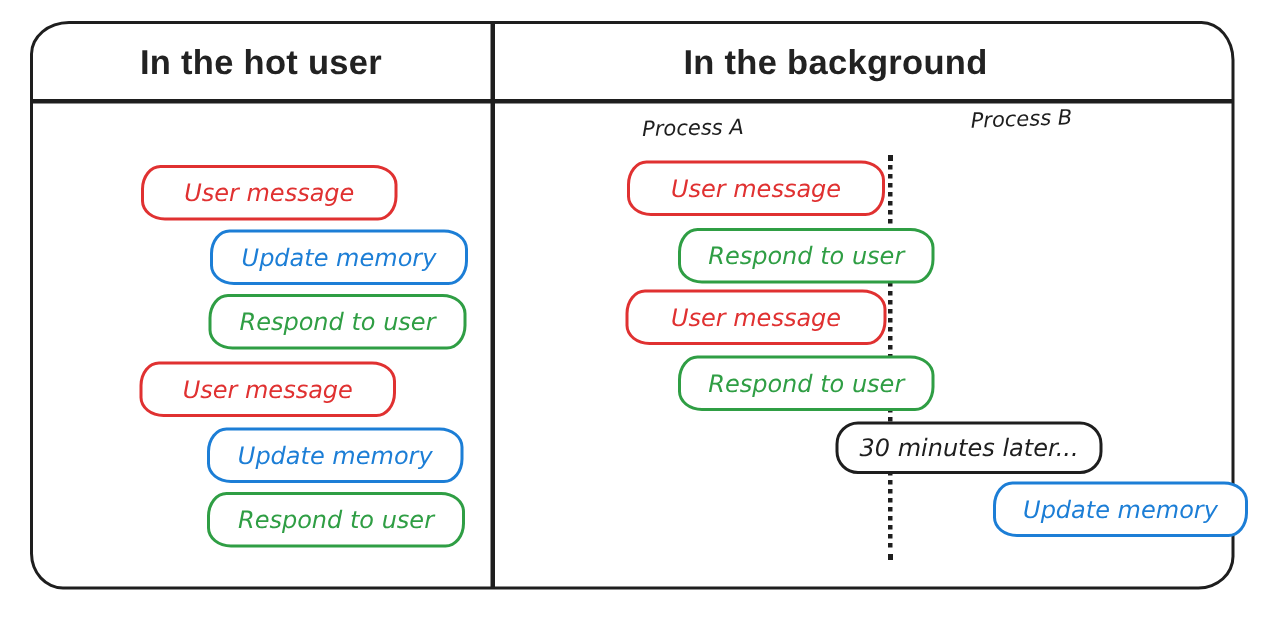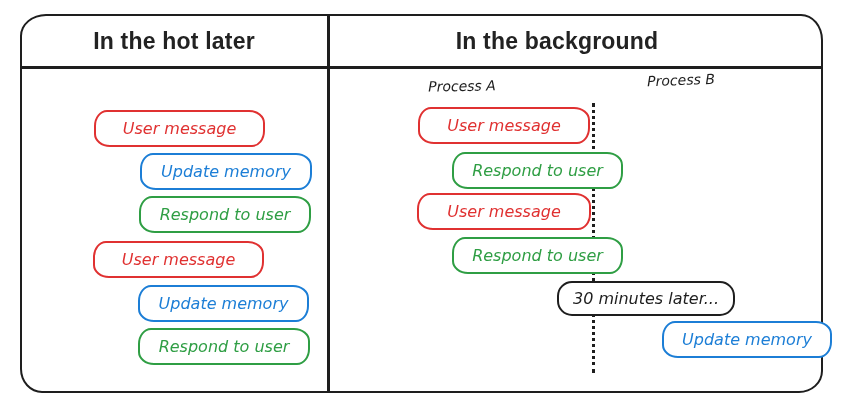--- a/index.html
+++ b/index.html
@@ -75,21 +75,21 @@
 </style>
 </head>
 <body>
 
 <div class="canvas">
 
   <div class="frame"></div>
   <div class="vdivider"></div>
   <div class="hseparator"></div>
 
-  <div class="header left">In the hot later</div>
+  <div class="header left">In the hot user</div>
   <div class="header right">In the background</div>
 
   <div class="process-label a hand">Process A</div>
   <div class="process-label b hand">Process B</div>
 
   <div class="dotted-line"></div>
 
   <div class="box hand c-red" style="left:54px;top:110px;width:171px;">User message</div>
   <div class="box hand c-blue" style="left:100px;top:153px;width:172px;">Update memory</div>
   <div class="box hand c-green" style="left:99px;top:196px;width:172px;">Respond to user</div>

